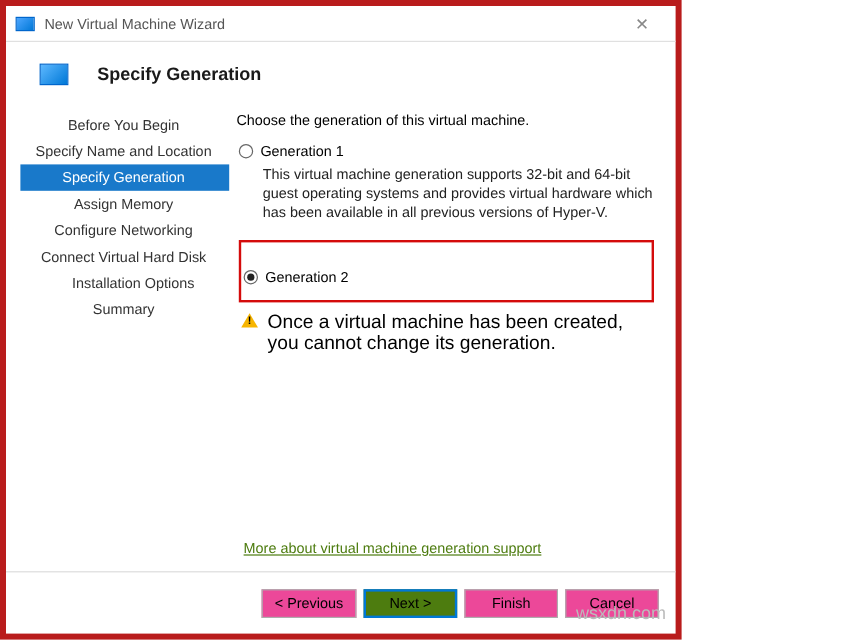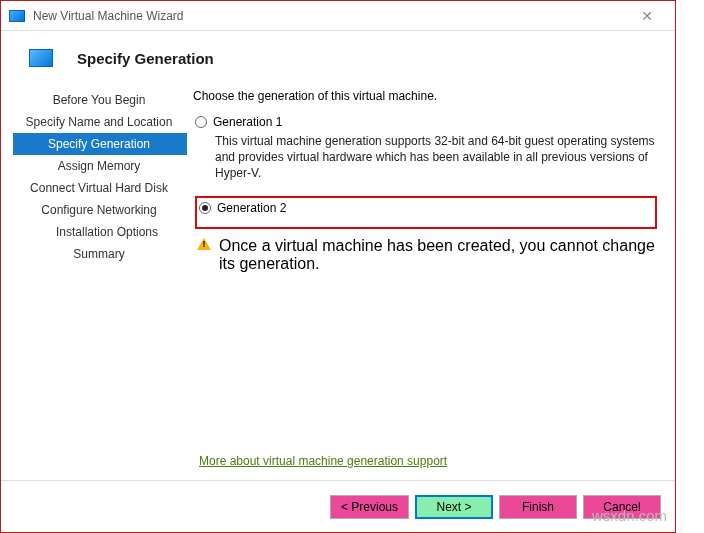--- a/index.html
+++ b/index.html
@@ -1,47 +1,47 @@
 <!DOCTYPE html>
 <html><head>
 <meta charset="utf-8">
 <style>
 * { box-sizing: border-box; margin: 0; padding: 0; }
 body { font-family: "Segoe UI", Tahoma, sans-serif; font-size: 12px; background: #fff; color: #000; }
-.window { width: 676px; height: 533px; border: 1px solid #b91c1c; background: #fff; position: relative; }
+.window { width: 568px; height: 533px; border: 5px solid #b91c1c; background: #fff; position: relative; }
 .titlebar { height: 30px; display: flex; align-items: center; padding: 0 8px; border-bottom: 1px solid #e0e0e0; }
 .title-icon { width: 16px; height: 12px; background: linear-gradient(135deg, #4da6ff 0%, #0078d7 100%); margin-right: 8px; border: 1px solid #0066cc; }
 .title-text { flex: 1; color: #555; font-size: 12px; }
 .close-btn { width: 40px; height: 28px; display: flex; align-items: center; justify-content: center; color: #888; font-size: 14px; cursor: pointer; }
 .header { padding: 18px 20px 14px 28px; display: flex; align-items: center; gap: 24px; }
 .header-icon { width: 24px; height: 18px; background: linear-gradient(135deg, #5db8ff 0%, #0078d7 100%); border: 1px solid #0066cc; }
 .header-title { font-size: 15px; font-weight: 600; color: #1a1a1a; }
 .body { display: flex; height: 396px; }
 .sidebar { width: 186px; padding: 8px 0 0 12px; }
 .step { padding: 4px 8px 4px 6px; font-size: 12px; color: #333; cursor: pointer; text-align: center; }
 .step.active { background: #1979ca; color: #fff; }
 .step.sub { padding-left: 22px; }
 .content { flex: 1; padding: 8px 18px 0 6px; }
 .prompt { margin-bottom: 12px; font-size: 12px; }
 .radio-group { padding-left: 2px; }
 .radio-row { display: flex; align-items: center; gap: 6px; margin-bottom: 4px; }
 .radio { width: 12px; height: 12px; border-radius: 50%; border: 1px solid #666; background: #fff; position: relative; cursor: pointer; }
 .radio.checked::after { content: ""; position: absolute; top: 2px; left: 2px; width: 6px; height: 6px; border-radius: 50%; background: #222; }
 .radio-label { font-size: 12px; }
 .radio-desc { margin: 0 0 14px 20px; font-size: 12px; line-height: 1.35; color: #222; }
-.highlight-box { border: 2px solid #d40b0b; padding: 3px 8px 8px 2px; margin-bottom: 8px; }
+.highlight-box { border: 2px solid #d40b0b; padding: 22px 8px 8px 2px; margin-bottom: 8px; }
 .note-row { display: flex; align-items: flex-start; gap: 8px; margin-top: 4px; padding-left: 2px; }
 .warn-icon { width: 0; height: 0; border-left: 7px solid transparent; border-right: 7px solid transparent; border-bottom: 12px solid #f7b500; position: relative; margin-top: 1px; }
 .warn-icon::after { content: "!"; position: absolute; top: 1px; left: -2px; width: 4px; text-align: center; font-size: 9px; font-weight: bold; color: #000; }
 .note-text { font-size: 16px; }
 .link-row { position: absolute; left: 198px; bottom: 64px; }
 .link { color: #4d7c0f; text-decoration: underline; font-size: 12px; cursor: pointer; }
 .footer { position: absolute; bottom: 0; left: 0; right: 0; height: 52px; border-top: 1px solid #ddd; display: flex; align-items: center; justify-content: flex-end; gap: 6px; padding: 0 14px; }
 .btn { min-width: 78px; height: 24px; border: 1px solid #adadad; background: #ec4899; font-size: 12px; cursor: pointer; display: flex; align-items: center; justify-content: center; padding: 0 10px; }
-.btn.primary { border: 2px solid #0078d7; background: #86efac; }
+.btn.primary { border: 2px solid #0078d7; background: #4d7c0f; }
 .watermark { position: absolute; bottom: 8px; right: 8px; color: #bbb; font-size: 15px; }
 </style>
 </head>
 <body>
 
 <div class="window">
 
   <div class="titlebar">
     <div class="title-icon"></div>
     <div class="title-text">New Virtual Machine Wizard</div>
@@ -52,22 +52,22 @@
     <div class="header-icon"></div>
     <div class="header-title">Specify Generation</div>
   </div>
 
   <div class="body">
     <div class="sidebar">
       <div class="step">Before You Begin</div>
       <div class="step">Specify Name and Location</div>
       <div class="step active">Specify Generation</div>
       <div class="step">Assign Memory</div>
+      <div class="step">Configure Networking</div>
       <div class="step">Connect Virtual Hard Disk</div>
-      <div class="step">Configure Networking</div>
       <div class="step sub">Installation Options</div>
       <div class="step">Summary</div>
     </div>
 
     <div class="content">
       <div class="prompt">Choose the generation of this virtual machine.</div>
 
       <div class="radio-group">
         <div class="radio-row">
           <div class="radio"></div>

